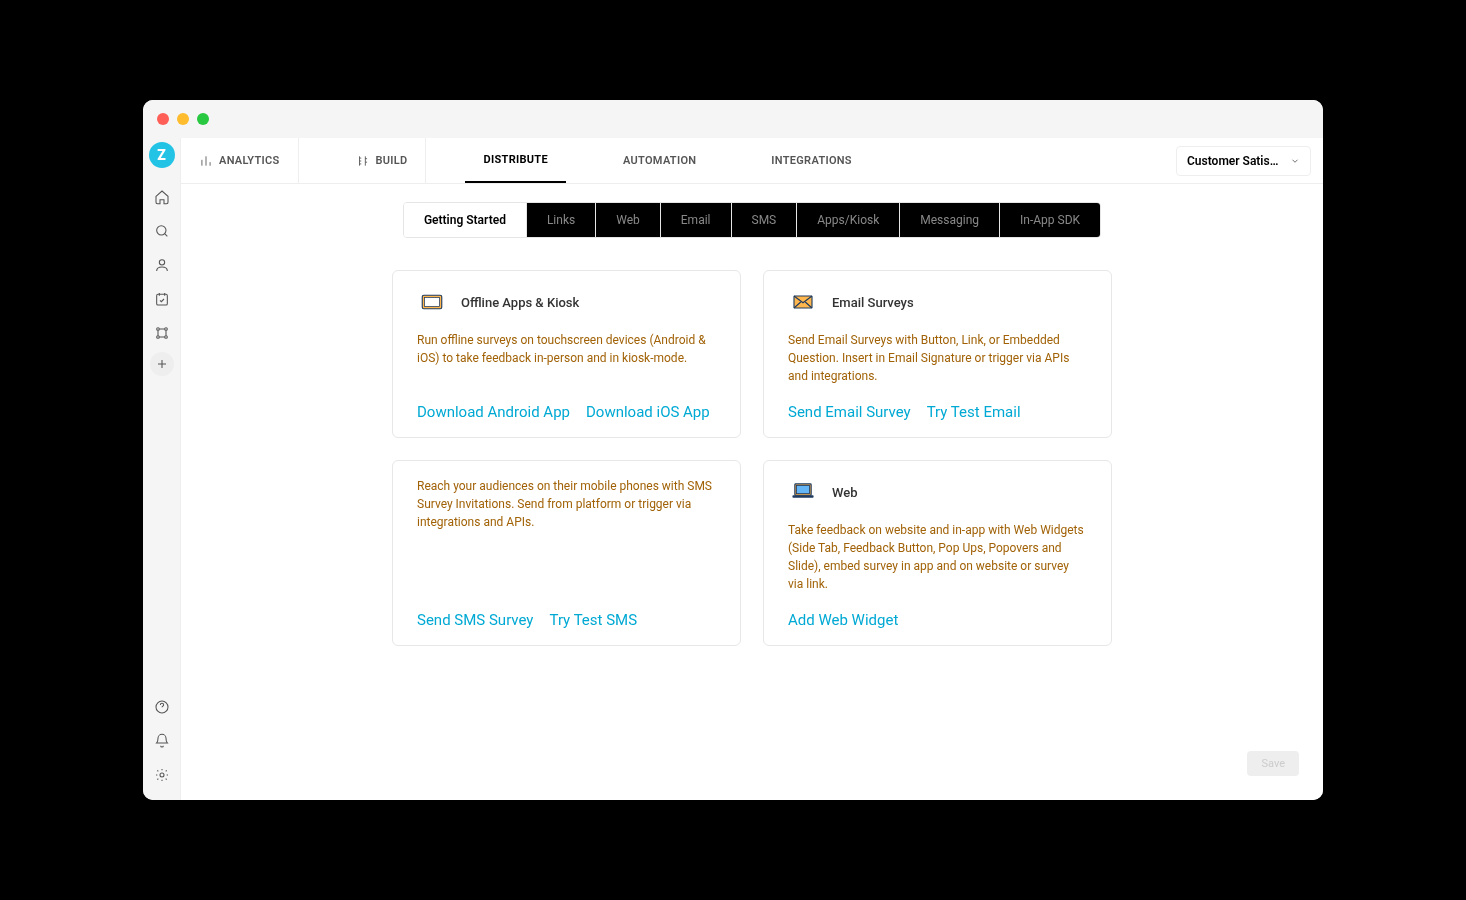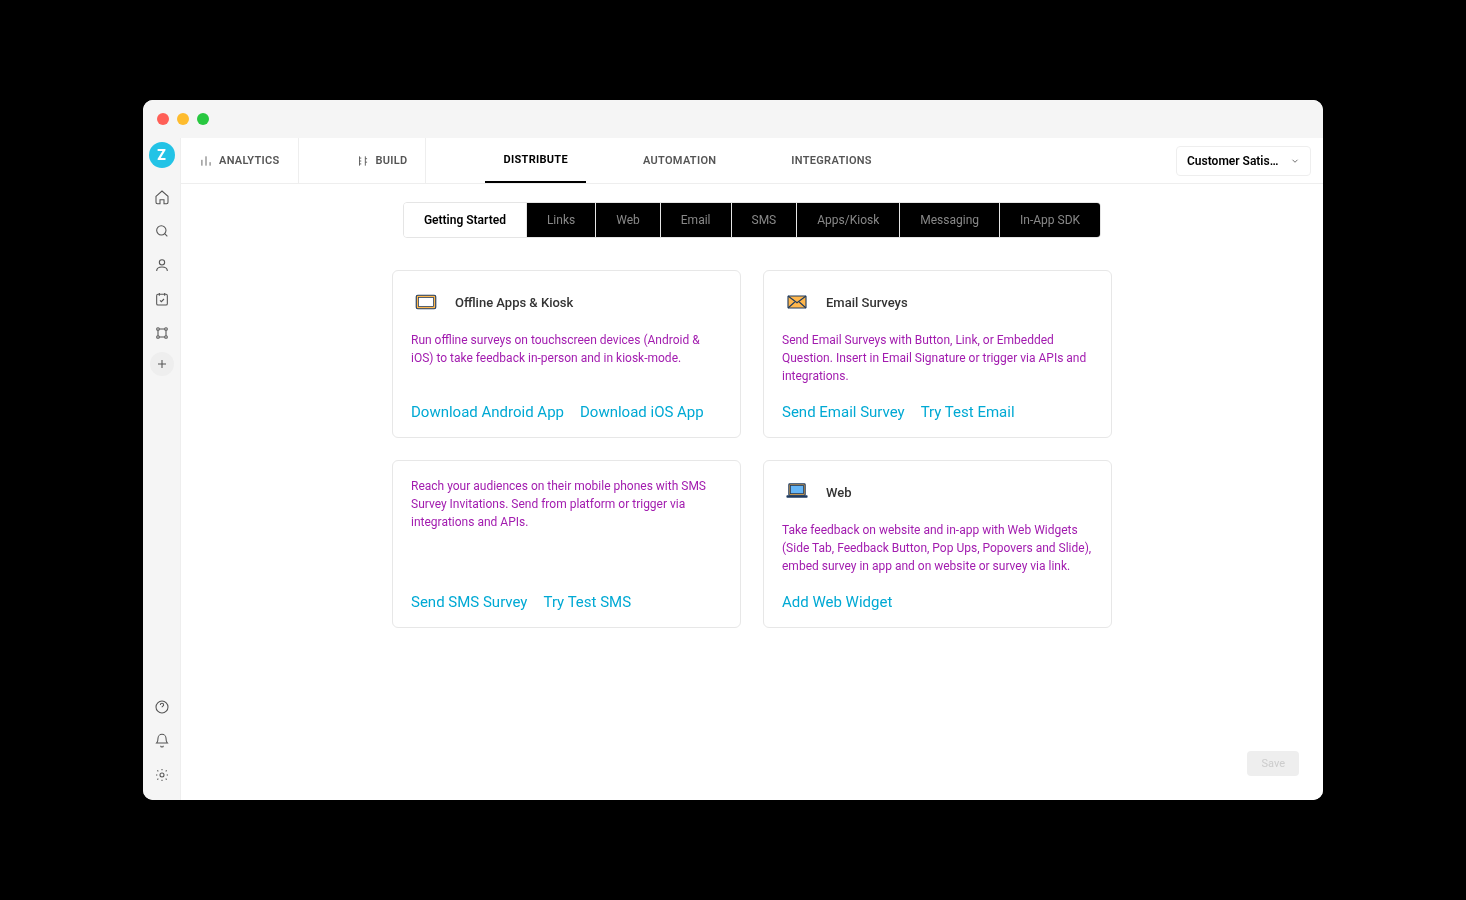--- a/index.html
+++ b/index.html
@@ -119,21 +119,20 @@
       letter-spacing: 0.3px;
       color: #555;
       cursor: pointer;
       border-right: 1px solid #eee;
     }
     .topnav-tab.no-border { border-right: none; }
     .topnav-tab.active {
       color: #000;
       font-weight: 700;
       border-bottom: 2px solid #000;
-      margin-left: 20px;
     }
     .topnav-tab svg { width: 14px; height: 14px; stroke: #555; fill: none; stroke-width: 1.5; }
     .topnav-spacer { flex: 1; }
     .project-selector {
       display: flex;
       align-items: center;
       gap: 8px;
       padding: 0 10px;
       font-size: 12px;
       font-weight: 600;
@@ -179,21 +178,21 @@
     .cards-grid {
       display: grid;
       grid-template-columns: 1fr 1fr;
       gap: 22px;
       max-width: 720px;
       margin: 0 auto;
     }
     .card {
       border: 1px solid #e7e7e7;
       border-radius: 6px;
-      padding: 16px 18px;
+      padding: 16px 24px;
       display: flex;
       flex-direction: column;
     }
     .card-header {
       display: flex;
       align-items: center;
       gap: 14px;
       margin-bottom: 14px;
     }
     .card-icon {
@@ -203,21 +202,21 @@
       align-items: center;
       justify-content: center;
     }
     .card-title {
       font-size: 13px;
       font-weight: 500;
       color: #333;
     }
     .card-desc {
       font-size: 12px;
-      color: #a21caf;
+      color: #a16207;
       line-height: 1.5;
       margin-bottom: 18px;
       flex: 1;
     }
     .card-actions {
       display: flex;
       gap: 16px;
     }
     .card-link {
       font-size: 15px;

